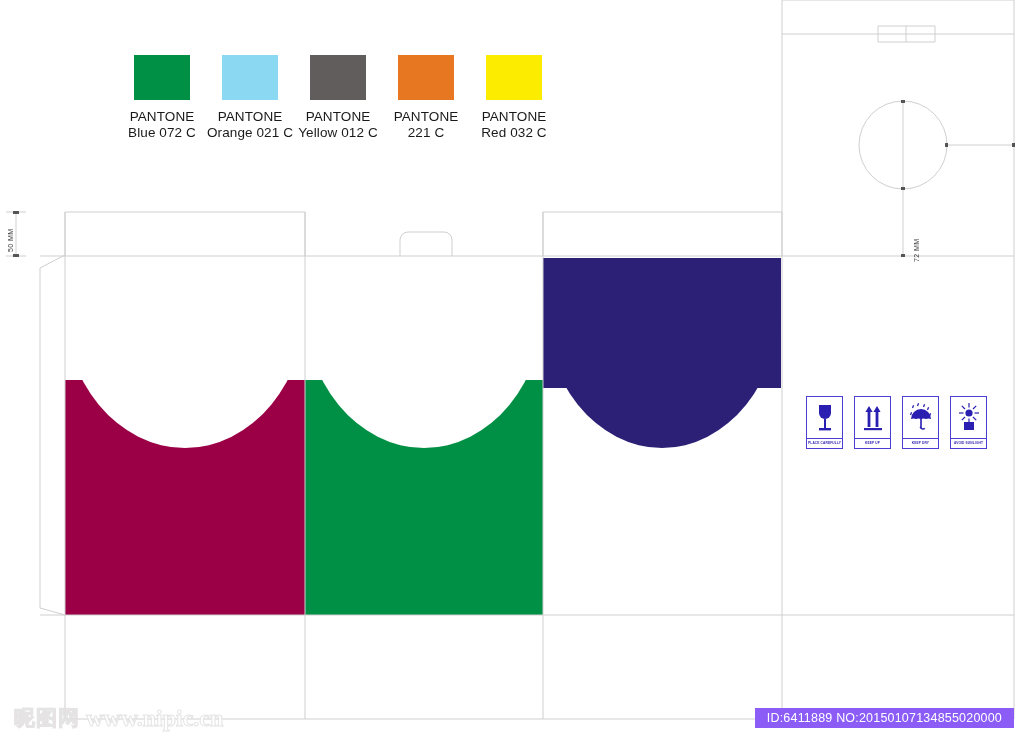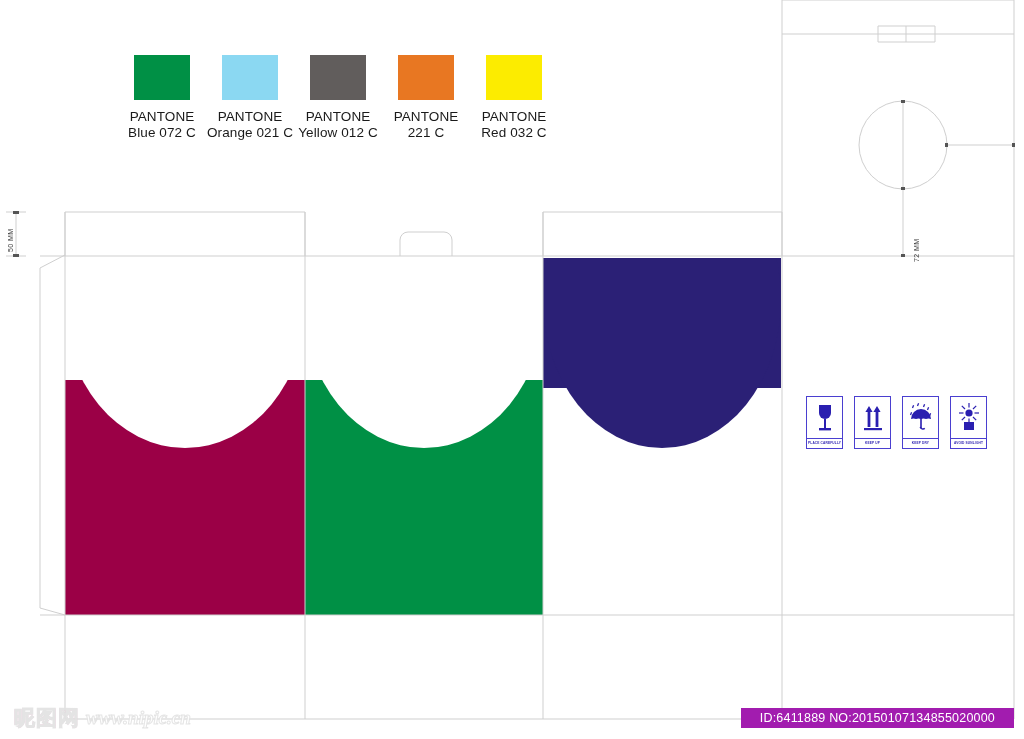--- a/index.html
+++ b/index.html
@@ -127,38 +127,37 @@
   }
   .wm-cjk {
     font-size: 21px;
     line-height: 24px;
     color: #ec4899;
     letter-spacing: 1px;
     -webkit-text-stroke: 1px #e2e2e2;
     font-weight: bold;
   }
   .wm-url {
-    font-size: 19px;
+    font-size: 24px;
     line-height: 22px;
     color: #ffffff;
     -webkit-text-stroke: 1px #e2e2e2;
-    font-style: italic;
     font-family: "Liberation Serif", serif;
     font-weight: bold;
   }
   .wm-right {
     position: absolute;
     right: 10px;
     top: 708px;
-    background: #a21caf;
+    background: #8b5cf6;
     color: #ffffff;
     font-size: 12.5px;
     line-height: 20px;
     height: 20px;
-    padding: 0 19px;
+    padding: 0 12px;
     letter-spacing: 0.2px;
     white-space: nowrap;
   }
 </style>
 </head>
 <body>
 
 <div id="artboard">
 
   <div class="swatch-legend">

